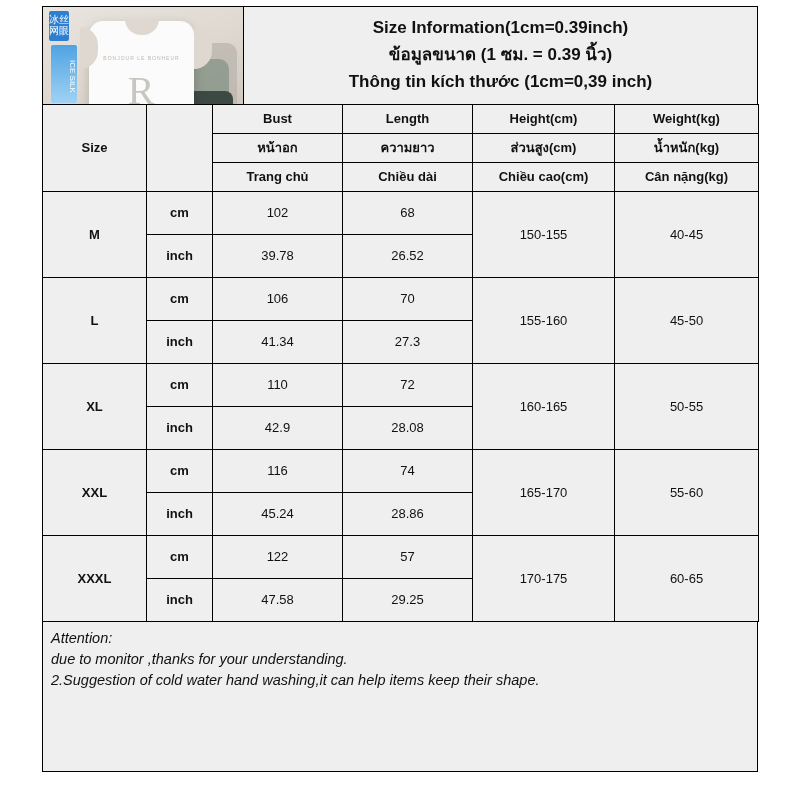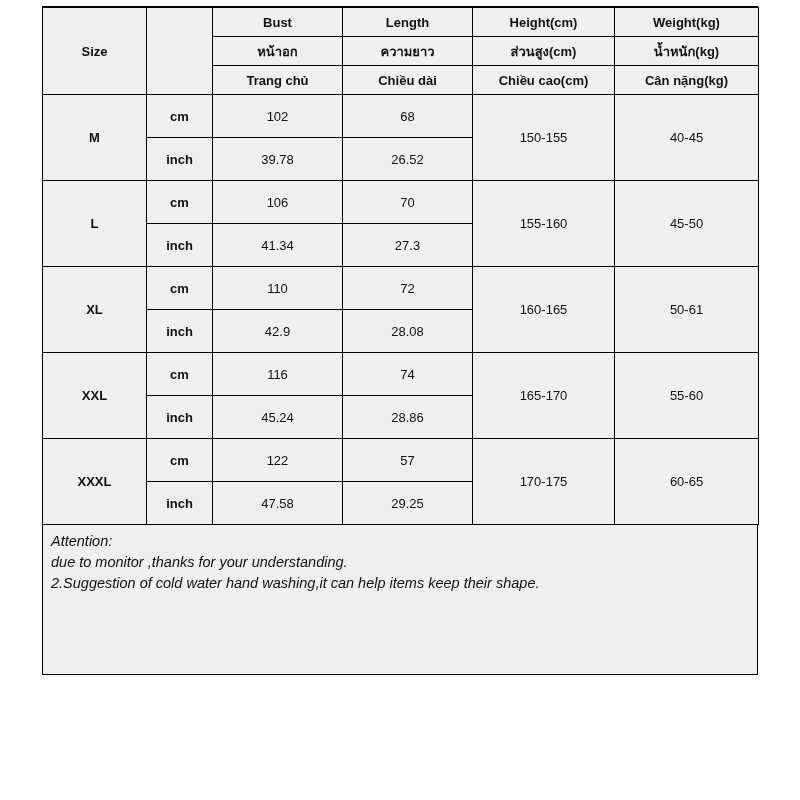--- a/index.html
+++ b/index.html
@@ -248,20 +248,25 @@
         <div class="shirt">
           <div class="shirt-caption">BONJOUR LE BONHEUR</div>
           <div class="shirt-letter">R</div>
         </div>
         <div class="badge-blue">冰丝<br>网眼</div>
         <div class="badge-strip">ICE SILK</div>
 
       </div>
     </div>
 
+    <div class="title-cell">
+      <div class="title-line">Size Information(1cm=0.39inch)</div>
+      <div class="title-line">ข้อมูลขนาด (1 ซม. = 0.39 นิ้ว)</div>
+      <div class="title-line">Thông tin kích thước (1cm=0,39 inch)</div>
+    </div>
   </div>
 
   <table class="size-table">
     <colgroup>
       <col class="col-size">
         <col class="col-unit">
         <col class="col-bust">
       <col class="col-len">
         <col class="col-h">
         <col class="col-w">
@@ -315,21 +320,21 @@
         <td>41.34</td>
         <td>27.3</td>
       </tr>
 
       <tr class="data-row">
         <td class="size-label" rowspan="2">XL</td>
         <td class="unit-cell">cm</td>
         <td>110</td>
         <td>72</td>
         <td rowspan="2">160-165</td>
-        <td rowspan="2">50-61</td>
+        <td rowspan="2">50-55</td>
       </tr>
       <tr class="data-row">
         <td class="unit-cell">inch</td>
         <td>42.9</td>
         <td>28.08</td>
       </tr>
 
       <tr class="data-row">
         <td class="size-label" rowspan="2">XXL</td>
         <td class="unit-cell">cm</td>

